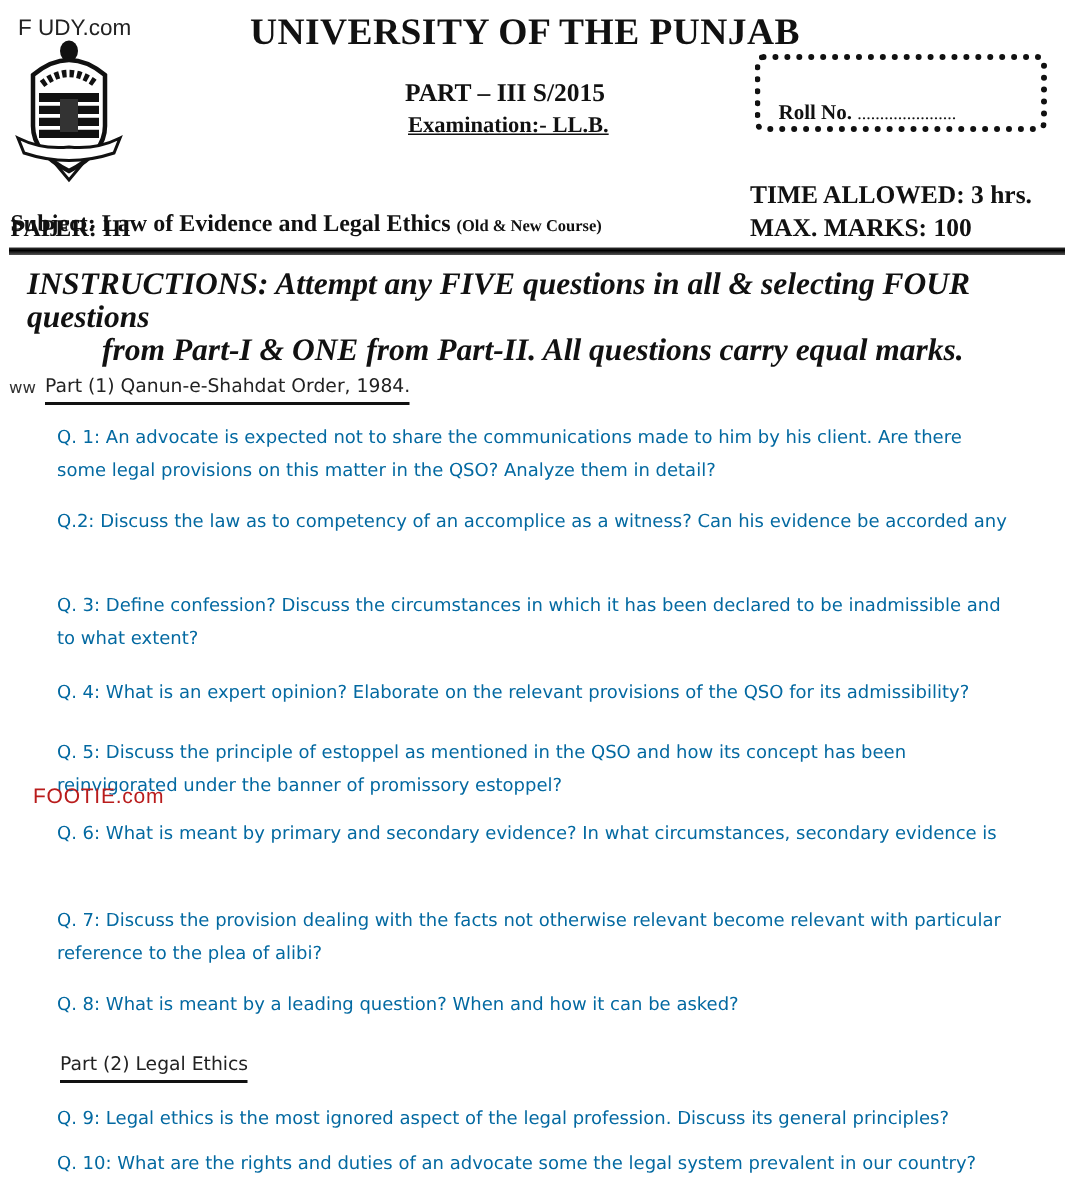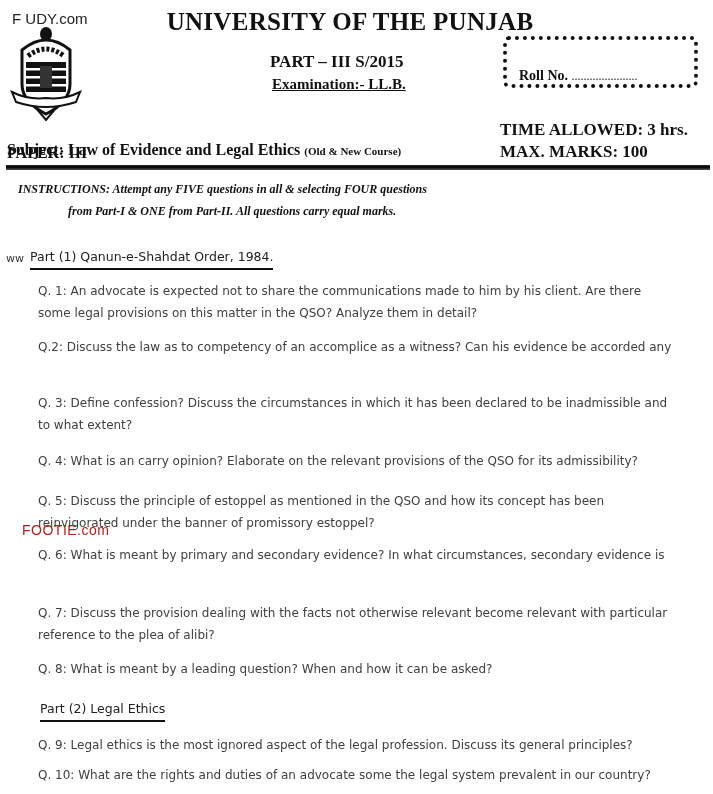--- a/index.html
+++ b/index.html
@@ -22,32 +22,32 @@
     .rolldots { font-weight: normal; font-size: 12px; letter-spacing: 0; }
 
     .subject { left: 7px; top: 141px; font-weight: bold; font-size: 16px; }
     .subject .course { font-size: 11px; }
     .paper { left: 7px; top: 144px; font-weight: bold; font-size: 16px; }
     .time { left: 500px; top: 120px; font-weight: bold; font-size: 17px; }
     .marks { left: 500px; top: 142px; font-weight: bold; font-size: 17px; }
 
     .rule { left: 6px; top: 165px; width: 704px; height: 5px; background: linear-gradient(#333, #000 40%, #555); }
 
-    .instructions { left: 18px; top: 178px; width: 690px; font-weight: bold; font-style: italic; font-size: 12px; line-height: 22px; }
+    .instructions { left: 18px; top: 178px; width: 690px; font-weight: bold; font-style: italic; font-size: 21px; line-height: 22px; }
     .instructions .l2 { padding-left: 50px; }
 
     .www { left: 6px; top: 252px; font-size: 11px; color: #333; }
     .part-heading { font-size: 12.5px; color: #222; }
     .part-heading span { display: inline-block; padding-bottom: 4px; border-bottom: 2px solid #111; }
     .p1 { left: 30px; top: 249px; }
     .p2 { left: 40px; top: 701px; }
     .p2 span { padding-left: 0; }
     .p1 span { padding-left: 0; }
 
-    .q { left: 38px; width: 650px; font-size: 12px; line-height: 22px; color: #404040; }
+    .q { left: 38px; width: 650px; font-size: 12px; line-height: 22px; color: #0369a1; }
   </style>
 </head>
 <body>
 
 <div class="abs watermark-top">F    UDY.com</div>
 
 <svg class="abs logo" viewBox="0 0 76 100">
   <ellipse cx="38" cy="12" rx="6" ry="7" fill="#111"></ellipse>
   <path d="M14 28 Q38 8 62 28 L62 62 Q62 80 38 92 Q14 80 14 62 Z" fill="#fff" stroke="#111" stroke-width="3"></path>
   <path d="M20 34 Q38 20 56 34" fill="none" stroke="#111" stroke-width="5" stroke-dasharray="3 2"></path>
@@ -96,21 +96,21 @@
   <div>some legal provisions on this matter in the QSO? Analyze them in detail?</div>
 </div>
 <div class="abs sans q" style="top:336px">
   <div>Q.2: Discuss the law as to competency of an accomplice as a witness? Can his evidence be accorded any</div>
 </div>
 <div class="abs sans q" style="top:392px">
   <div>Q. 3: Define confession? Discuss the circumstances in which it has been declared to be inadmissible and</div>
   <div>to what extent?</div>
 </div>
 <div class="abs sans q" style="top:450px">
-  <div>Q. 4: What is an carry opinion? Elaborate on the relevant provisions of the QSO for its admissibility?</div>
+  <div>Q. 4: What is an expert opinion? Elaborate on the relevant provisions of the QSO for its admissibility?</div>
 </div>
 <div class="abs sans q" style="top:490px">
   <div>Q. 5: Discuss the principle of estoppel as mentioned in the QSO and how its concept has been</div>
   <div>reinvigorated under the banner of promissory estoppel?</div>
 </div>
 
 <div class="abs watermark-mid">FOOTIE.com</div>
 
 <div class="abs sans q" style="top:544px">
   <div>Q. 6: What is meant by primary and secondary evidence? In what circumstances, secondary evidence is</div>

